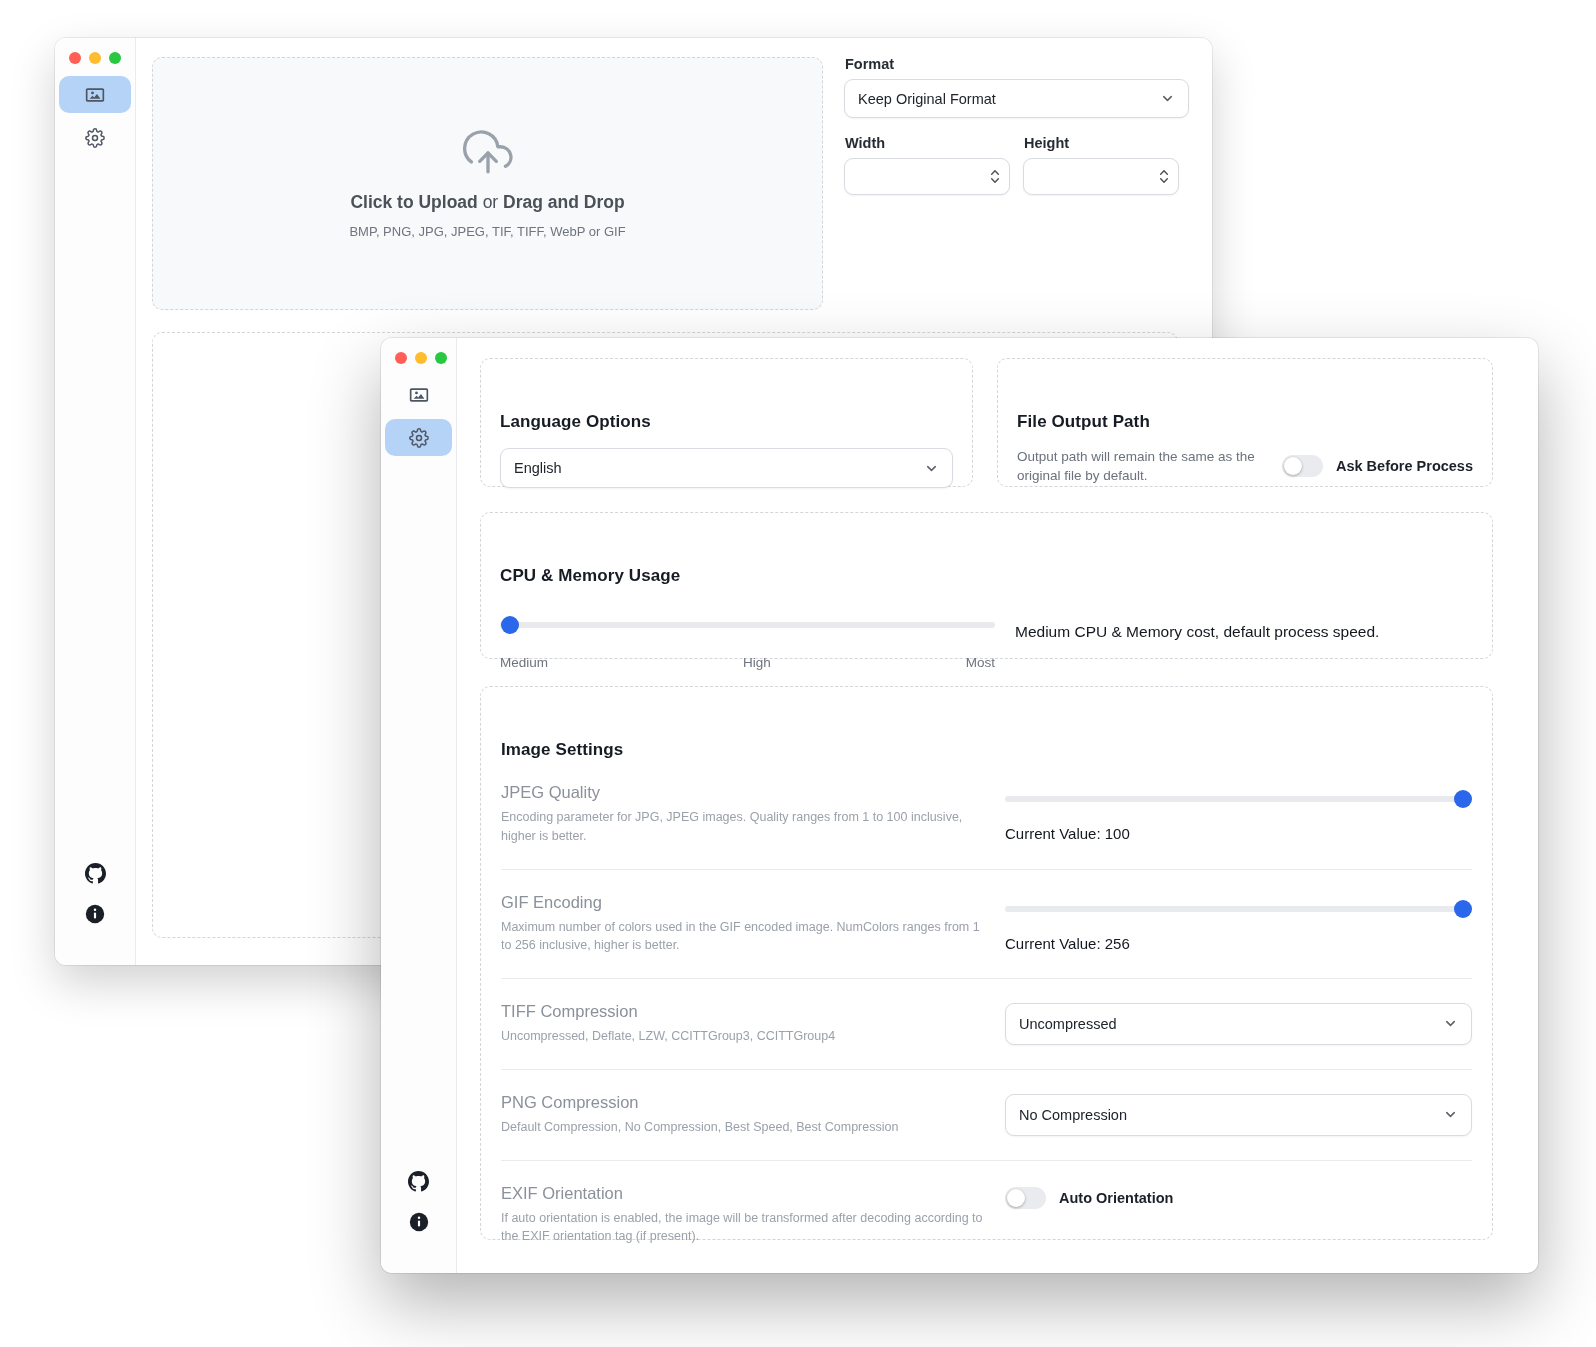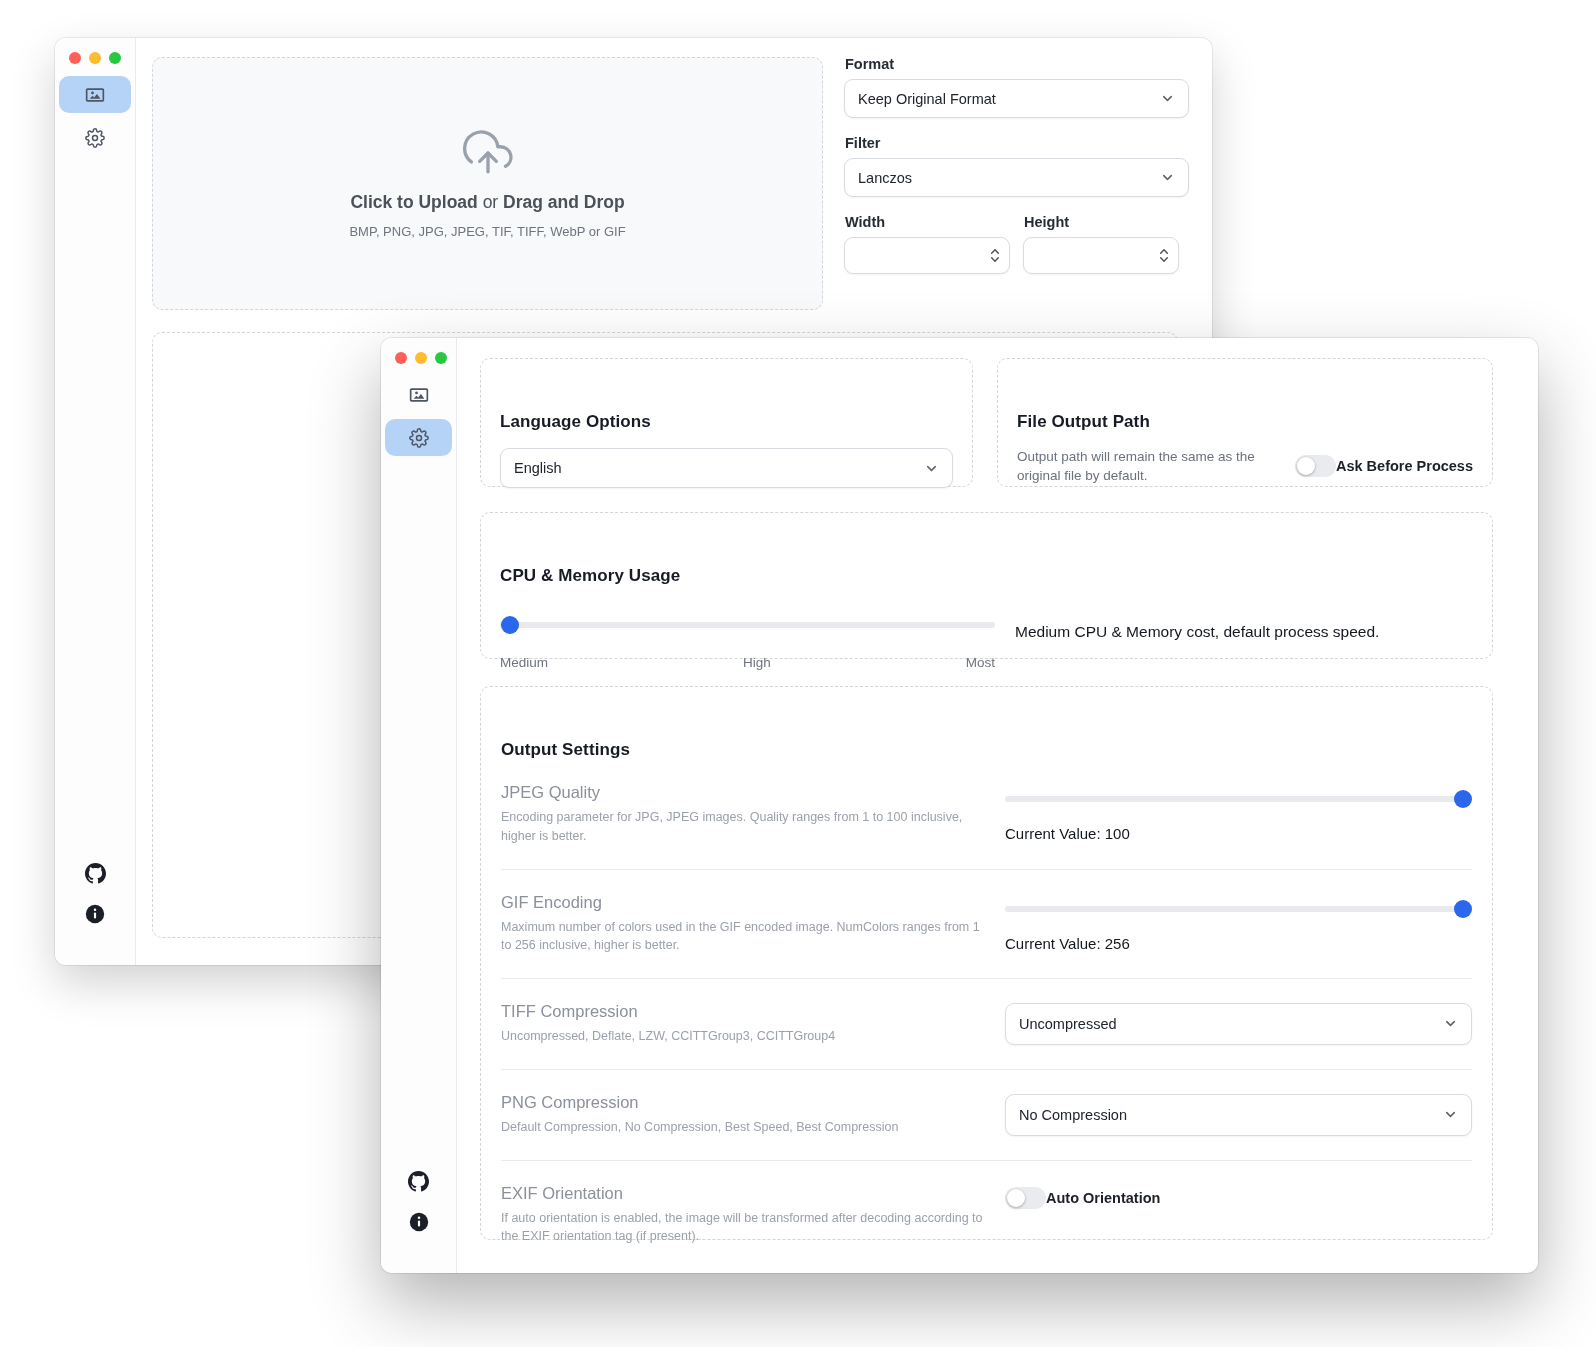--- a/index.html
+++ b/index.html
@@ -98,21 +98,21 @@
   
   .cards { position:absolute; left:99px; top:20px; width:1013px; }
   .top-row { display:grid; grid-template-columns:493px 496px; column-gap:24px; }
   .card { padding:19px; }
   .card-title { font-size:17px; font-weight:700; color:#171c24; letter-spacing:.1px;margin-top:34px; }
   .lang-card { height:129px; }
   .lang-card .select { margin-top:16px; height:40px; }
   .output-card { height:129px; }
   .output-body { display:flex; align-items:center; justify-content:space-between; margin-top:15px; }
   .output-desc { width:250px; font-size:13.5px; line-height:1.42; color:#6b727c; }
-  .toggle-group { display:flex; align-items:center; }
+  .toggle-group { display:flex; align-items:center; gap:13px; }
   .toggle {
     width:41px; height:22px; border-radius:11px; background:#e9ebee; position:relative; flex:none;
   }
   .toggle .knob {
     position:absolute; left:2px; top:2px; width:18px; height:18px; border-radius:50%;
     background:#fff; box-shadow:0 1px 3px rgba(0,0,0,.28), 0 0 0 .5px rgba(0,0,0,.04);
   }
   .toggle-label { font-size:14.5px; font-weight:700; color:#1c2129; white-space:nowrap; }
 
   .cpu-card { height:147px; margin-top:25px; }
@@ -209,31 +209,20 @@
         <label class="field-label">Format</label>
         <div class="select">
           <span>Keep Original Format</span>
           <span>
             <svg width="15" height="15" viewBox="0 0 24 24" fill="none" stroke="#5b6169" stroke-width="2.4" stroke-linecap="round" stroke-linejoin="round">
                 <polyline points="6 9 12 15 18 9"></polyline>
               </svg>
           </span>
         </div>
       </div>
-      <div class="fgroup">
-        <label class="field-label">Filter</label>
-        <div class="select">
-          <span>Lanczos</span>
-          <span>
-            <svg width="15" height="15" viewBox="0 0 24 24" fill="none" stroke="#5b6169" stroke-width="2.4" stroke-linecap="round" stroke-linejoin="round">
-                <polyline points="6 9 12 15 18 9"></polyline>
-              </svg>
-          </span>
-        </div>
-      </div>
       <div class="wh-grid">
         <div>
           <label class="field-label">Width</label>
           <div class="num-input">
             <input value="" style="">
             <span class="stepper">
               <svg width="10" height="7" viewBox="0 0 24 14" fill="none" stroke="#4b5158" stroke-width="3.4" stroke-linecap="round" stroke-linejoin="round">
                   <polyline points="4 11 12 3 20 11"></polyline>
                 </svg>
               <svg width="10" height="7" viewBox="0 0 24 14" fill="none" stroke="#4b5158" stroke-width="3.4" stroke-linecap="round" stroke-linejoin="round">
@@ -343,21 +332,21 @@
             <span>Medium</span>
             <span>High</span>
             <span>Most</span>
           </div>
         </div>
         <div class="cpu-status">Medium CPU &amp; Memory cost, default process speed.</div>
       </div>
     </div>
 
     <div class="card dashed is-card">
-      <div class="card-title">Output Settings</div>
+      <div class="card-title">Image Settings</div>
 
       <div class="is-row">
         <div>
           <div class="row-title">JPEG Quality</div>
           <div class="row-desc">Encoding parameter for JPG, JPEG images. Quality ranges from 1 to 100 inclusive, higher is better.</div>
         </div>
         <div class="row-right">
           <div class="slider">
             <span class="track"></span>
             <span class="thumb at-end"></span>

